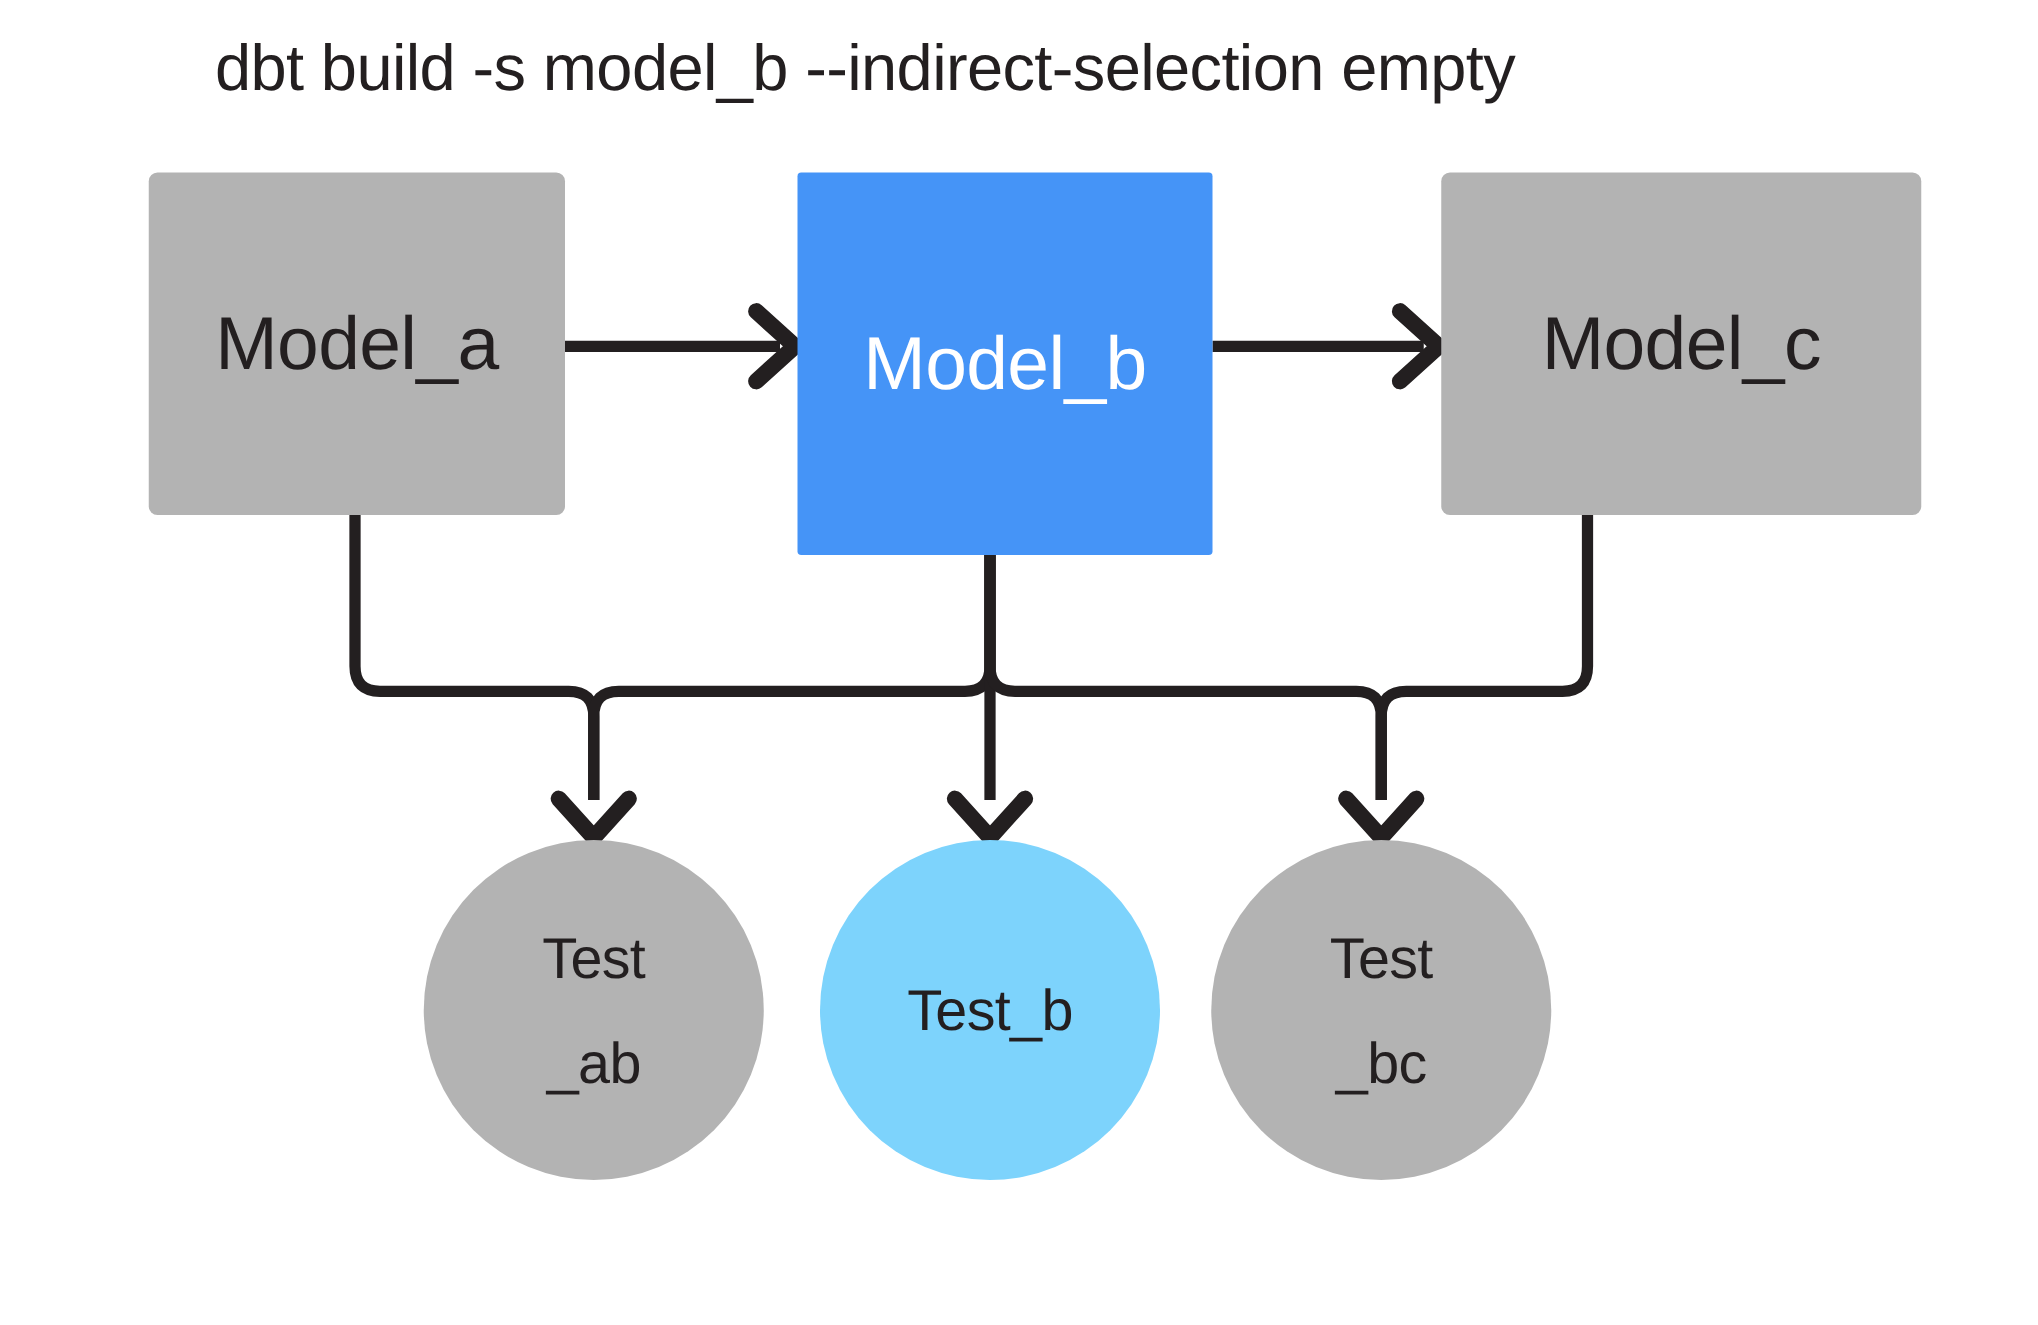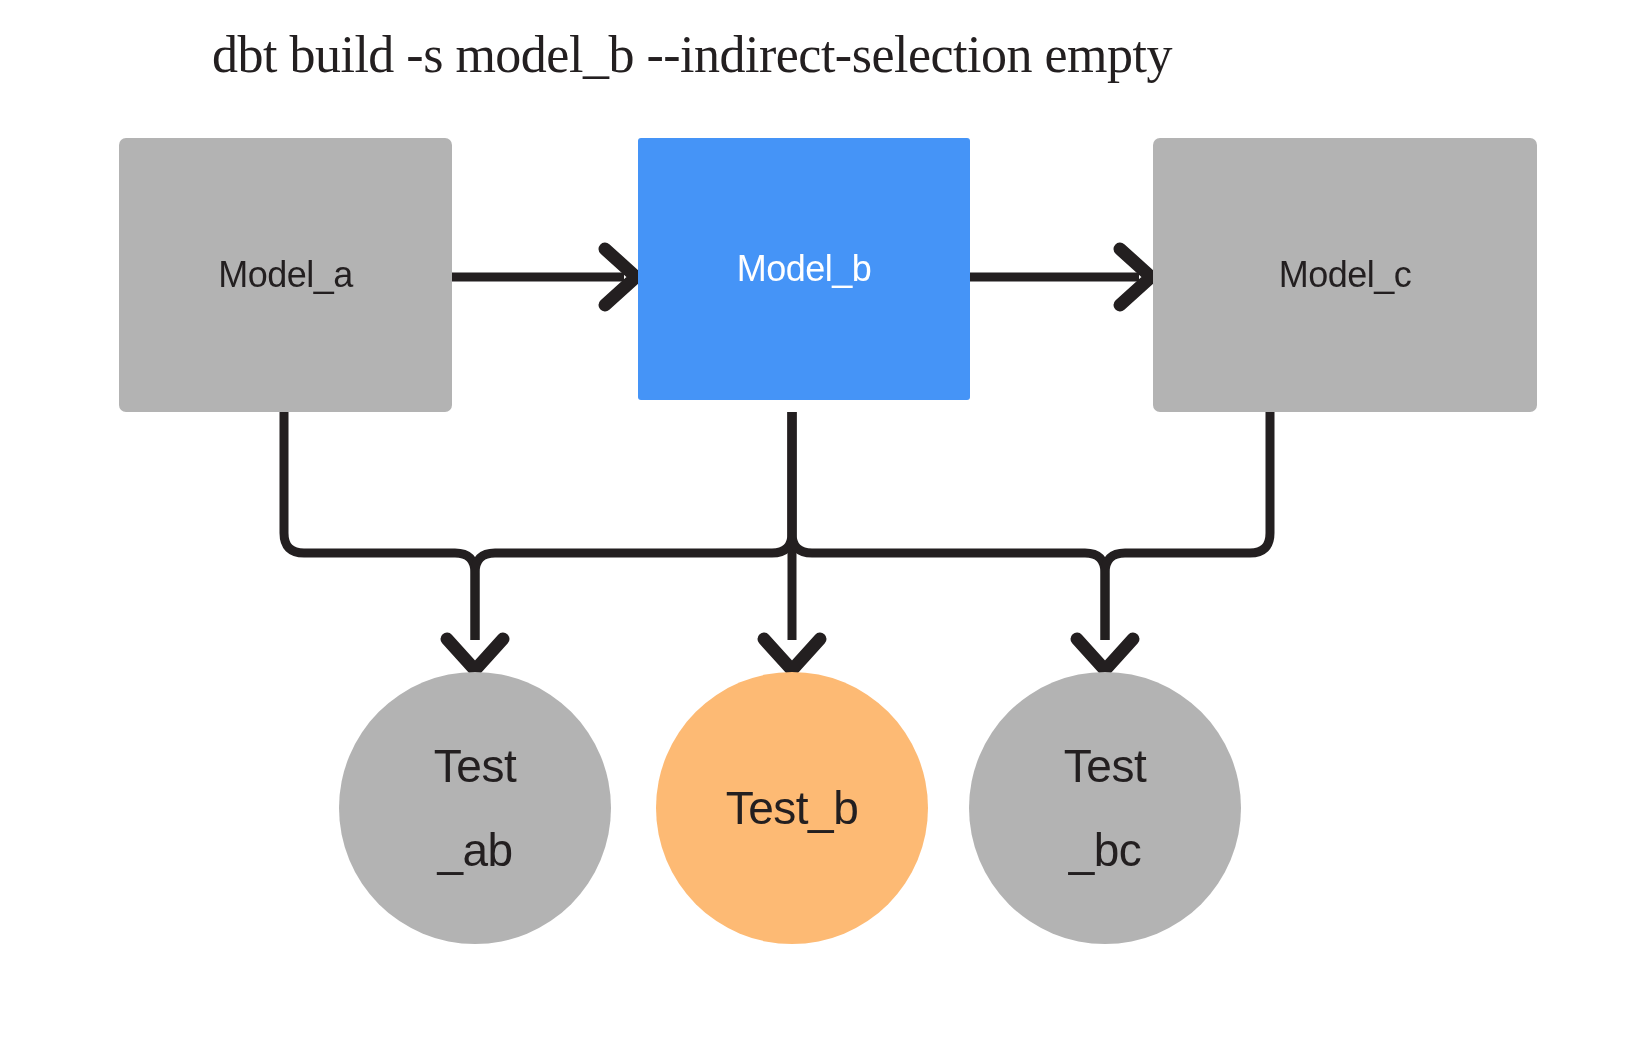--- a/index.html
+++ b/index.html
@@ -33,33 +33,32 @@
     position: absolute;
     left: 0;
     top: 24px;
     width: 1384px;
     text-align: center;
     font-size: 52px;
     line-height: 62px;
     letter-spacing: -0.5px;
     color: #231f20;
     white-space: nowrap;
-    font-family: Liberation Serif, serif;
   }
 
   .node-box {
     position: absolute;
     border-radius: 7px;
     display: flex;
     align-items: center;
     justify-content: center;
     box-sizing: border-box;
   }
   .node-box .node-label {
-    font-size: 36px;
+    font-size: 60px;
     line-height: 54px;
     letter-spacing: -0.5px;
     text-align: center;
     white-space: pre-line;
   }
 
   .node-circle {
     position: absolute;
     border-radius: 50%;
     display: flex;
@@ -110,34 +109,34 @@
       <polyline points="447,639 475,670 503,639"></polyline>
       <polyline points="764,639 792,670 820,639"></polyline>
       <polyline points="1077,639 1105,670 1133,639"></polyline>
     </g>
   </svg>
 
   <div class="node-box" style="left:119px; top:138px; width:333px; height:274px; background:#b3b3b3;">
     <span class="node-label" style="color:#231f20;">Model_a</span>
   </div>
 
-  <div class="node-box" style="left:638px; top:138px; width:332px; height:262px; background:#4594f7; border-radius:3px;">
+  <div class="node-box" style="left:638px; top:138px; width:332px; height:306px; background:#4594f7; border-radius:3px;">
     <span class="node-label" style="color:#ffffff;">Model_b</span>
   </div>
 
   <div class="node-box" style="left:1153px; top:138px; width:384px; height:274px; background:#b3b3b3;">
     <span class="node-label" style="color:#231f20;">Model_c</span>
   </div>
 
   <div class="node-circle" style="left:339px; top:672px; width:272px; height:272px; background:#b3b3b3;">
     <span class="node-label">Test
 _ab</span>
   </div>
 
-  <div class="node-circle" style="left:656px; top:672px; width:272px; height:272px; background:#fdba74;">
+  <div class="node-circle" style="left:656px; top:672px; width:272px; height:272px; background:#7dd3fc;">
     <span class="node-label">Test_b</span>
   </div>
 
   <div class="node-circle" style="left:969px; top:672px; width:272px; height:272px; background:#b3b3b3;">
     <span class="node-label">Test
 _bc</span>
   </div>
 
 </div>
 

